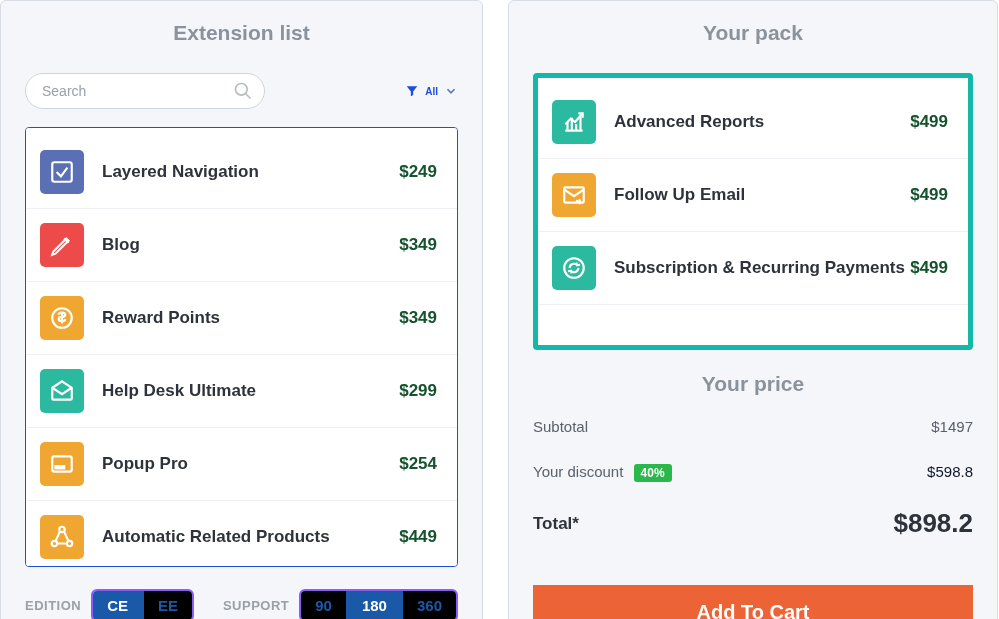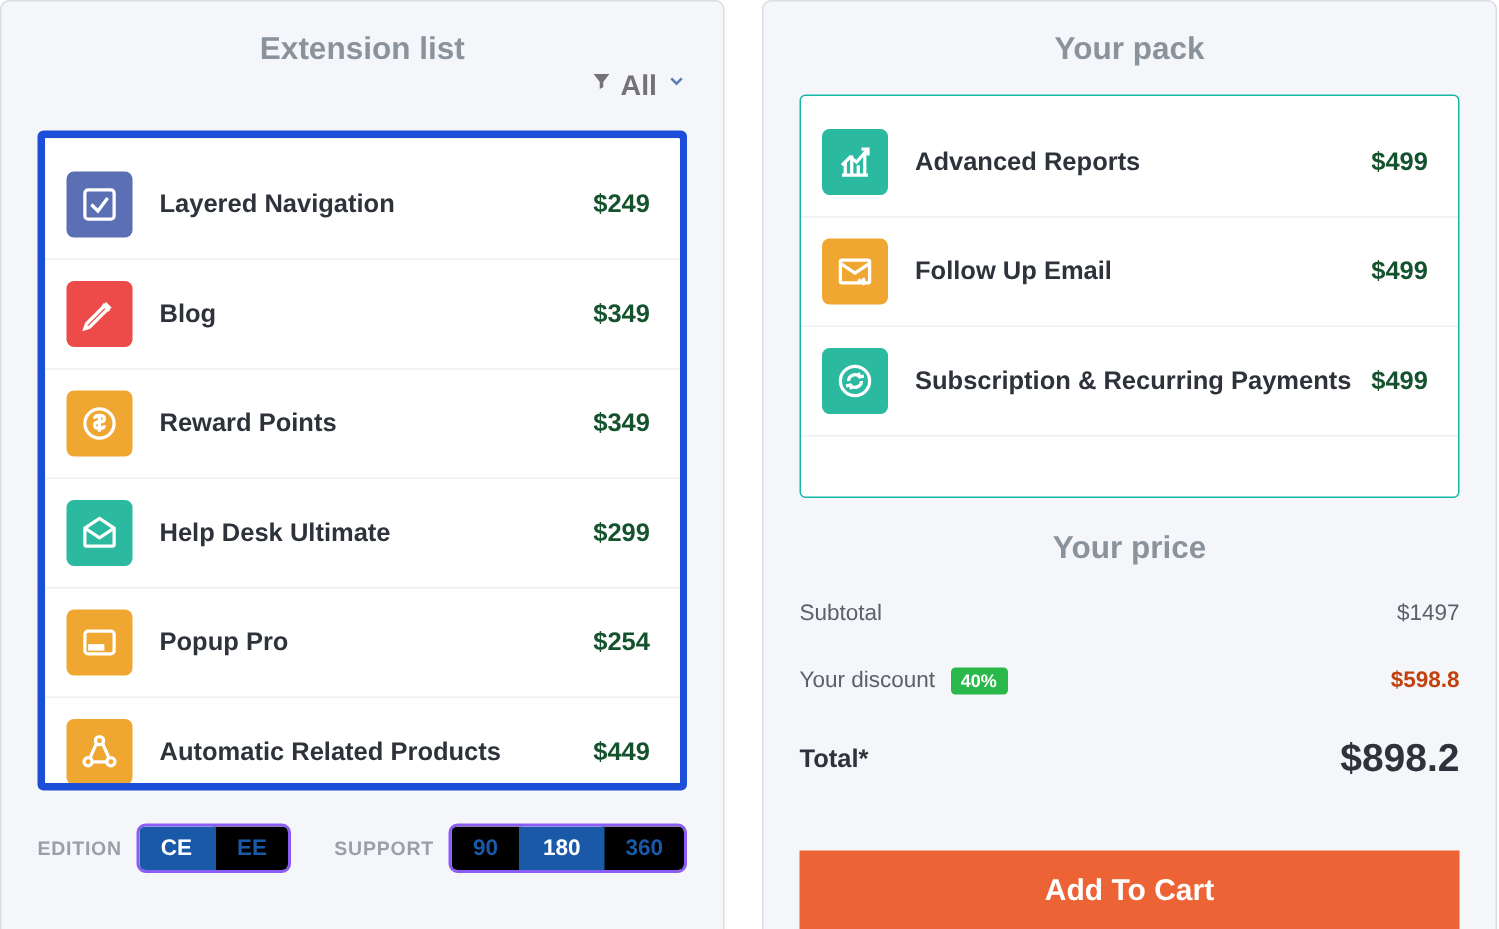--- a/index.html
+++ b/index.html
@@ -20,21 +20,21 @@
     display: flex;
     flex-direction: column;
   }
   .panel-left { width: 483px; flex: 0 0 483px; }
   .panel-right { width: 490px; flex: 0 0 490px; }
   .panel-title {
     text-align: center;
     color: #8a929c;
     font-size: 21px;
     font-weight: 700;
-    margin-bottom: 2px;
+    margin-bottom: 28px;
   }
   .search-row {
     display: flex;
     align-items: center;
     gap: 12px;
     margin-bottom: 18px;
   }
   .search-box {
     position: relative;
     flex: 0 0 240px;
@@ -54,32 +54,32 @@
     position: absolute;
     right: 12px;
     top: 8px;
     width: 20px;
     height: 20px;
     color: #b7bcc4;
   }
   .filter-all {
     margin-left: auto;
     display: flex;
-    align-items: flex-start;
+    align-items: center;
     gap: 6px;
-    color: #737373;
-    font-weight: 700;
-    font-size: 19px;
+    color: #1d4ed8;
+    font-weight: 700;
+    font-size: 10px;
     cursor: pointer;
   }
   .filter-all svg { width: 14px; height: 14px; }
   .chev { color: #5a7fb5; }
   .ext-list-wrap {
     background: #fff;
-    border: 5px solid #1d4ed8;
+    border: 1px solid #1d4ed8;
     border-radius: 4px;
     height: 440px;
     overflow-y: scroll;
     padding: 8px 0;
   }
   .ext-item {
     display: flex;
     align-items: center;
     padding: 14px 20px 14px 14px;
     border-bottom: 1px solid #eef0f4;
@@ -144,43 +144,42 @@
     padding: 6px 14px;
     cursor: pointer;
   }
   .seg button + button { border-left: 2px solid #1959a8; }
   .seg button.active { background: #1959a8; color: #fff; }
   .support-group { margin-left: auto; display: flex; align-items: center; }
 
   
   .pack-list {
     background: #fff;
-    border: 1px solid #14b8a6;
+    border: 5px solid #14b8a6;
     border-radius: 4px;
     padding: 8px 0 40px;
     margin-bottom: 22px;
-    margin-top: 16px;
   }
   .pack-item {
     display: flex;
     align-items: center;
     padding: 14px 20px 14px 14px;
     border-bottom: 1px solid #eef0f4;
   }
   .price-section .panel-title { margin-bottom: 14px; }
   .price-row {
     display: flex;
     justify-content: space-between;
     align-items: center;
     padding: 6px 0;
     font-size: 15px;
     color: #5a616b;
     margin-top: 16px;
   }
-  .price-row.discount .value { color: #c2410c; font-weight: 700; }
+  .price-row.discount .value { color: #0f172a; font-weight: 400; }
   .badge {
     background: #2bb84a;
     color: #fff;
     font-weight: 700;
     font-size: 12px;
     padding: 2px 7px;
     border-radius: 3px;
     margin-left: 6px;
   }
   .price-row.total .label { color: #2e323a; font-weight: 700; font-size: 17px; }
@@ -209,20 +208,29 @@
   .ext-list-wrap::-webkit-scrollbar-track { background: #eef0f4; }
   .ext-list-wrap::-webkit-scrollbar-thumb { background: #b7bcc4; border-radius: 2px; }
 </style>
 </head>
 <body>
 
 <div class="panel panel-left">
   <div class="panel-title">Extension list</div>
 
   <div class="search-row">
+    <div class="search-box">
+      <input class="search-input" placeholder="Search" style="">
+      <span class="search-icon">
+        <svg viewBox="0 0 24 24" fill="none" stroke="currentColor" stroke-width="2">
+            <circle cx="10" cy="10" r="7"></circle>
+            <line x1="15" y1="15" x2="21" y2="21"></line>
+          </svg>
+      </span>
+    </div>
     <div class="filter-all">
       <svg viewBox="0 0 24 24" fill="currentColor">
           <path d="M3 4h18l-7 9v6l-4 2v-8z"></path>
         </svg>
       <span>All</span>
       <svg class="chev" viewBox="0 0 24 24" fill="none" stroke="currentColor" stroke-width="3">
           <polyline points="6 9 12 15 18 9"></polyline>
         </svg>
     </div>
   </div>

